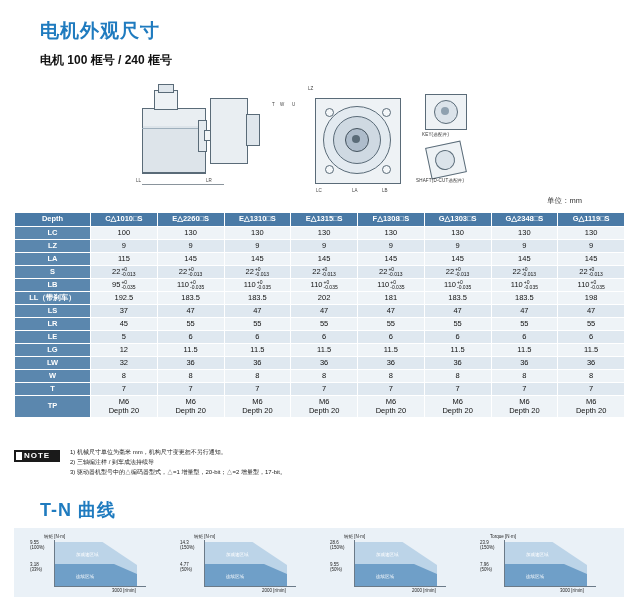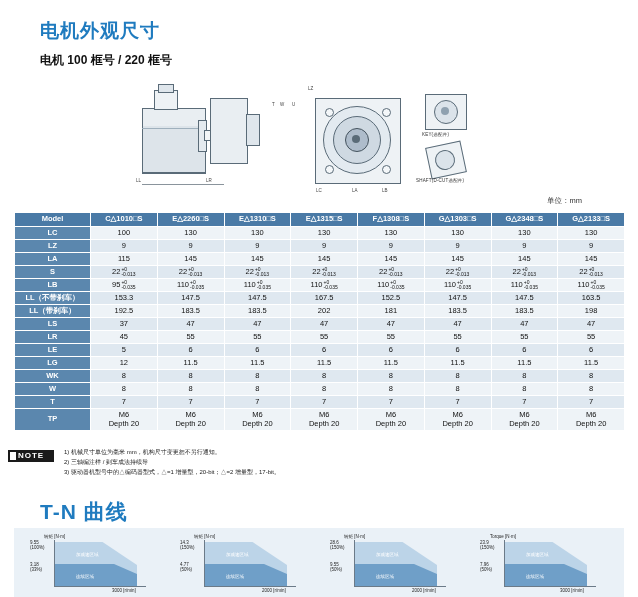--- a/index.html
+++ b/index.html
@@ -87,51 +87,51 @@
     background:#5b87ae;color:#ffffff;font-weight:bold;width:72px;font-size:7.5px;
   }
   table.spec td.val{background:#eef3f7;color:#111;}
   table.spec tr.alt td.val{background:#dfe8f0;}
   td.val.tall{height:21px;}
   td.rowlabel.tall{height:21px;}
   .tol{display:inline-block;font-size:5px;line-height:1.05;vertical-align:middle;text-align:left;margin-left:1px;}
   .tol i{font-style:normal;display:block;}
 
   
-  .notebox{position:absolute;left:8px;top:448px;width:610px;height:36px;}
+  .notebox{position:absolute;left:14px;top:448px;width:610px;height:36px;}
   .note-badge{
     position:absolute;left:0;top:2px;width:46px;height:12px;background:#1a1a1a;color:#fff;
     font-size:8px;font-weight:bold;letter-spacing:1px;text-align:center;line-height:12px;
   }
   .note-badge:before{
     content:"";position:absolute;left:2px;top:2px;width:6px;height:8px;background:#fff;
   }
   .note-lines{position:absolute;left:56px;top:0px;font-size:6px;color:#222;line-height:1.65;}
 
   
-  .tn-title{position:absolute;left:40px;top:498px;font-size:21px;font-weight:bold;color:#1f7bbf;letter-spacing:1px;}
+  .tn-title{position:absolute;left:40px;top:498px;font-size:18px;font-weight:bold;color:#1f7bbf;letter-spacing:1px;}
   .tn-band{position:absolute;left:14px;top:528px;width:610px;height:69px;background:#eaf1f7;}
   .tn-chart{position:absolute;top:534px;width:130px;height:62px;}
   .tn-axis-y{position:absolute;left:26px;top:6px;width:1px;height:46px;background:#6b7a88;}
   .tn-axis-x{position:absolute;left:26px;top:52px;width:92px;height:1px;background:#6b7a88;}
   .tn-accel{position:absolute;left:27px;top:8px;width:82px;height:44px;background:#bcd4e8;
     clip-path:polygon(0 0,58% 0,100% 52%,100% 100%,0 100%);}
   .tn-cont{position:absolute;left:27px;top:30px;width:82px;height:22px;background:#6f9fc8;
     clip-path:polygon(0 0,72% 0,100% 46%,100% 100%,0 100%);}
   .tn-lbl{position:absolute;font-size:4.5px;color:#222;}
   .tn-lbl-w{position:absolute;font-size:4.5px;color:#fff;}
   .tn-ytitle{position:absolute;font-size:4.5px;color:#222;}
 </style>
 </head>
 <body>
 
 <div class="page">
 
   <div class="title">电机外观尺寸</div>
-  <div class="subtitle">电机 100 框号 / 220 框号</div>
+  <div class="subtitle">电机 100 框号 / 240 框号</div>
 
   <div class="drawing">
 
     <div class="m1-body"></div>
     <div class="m1-body2"></div>
     <div class="m1-fin"></div>
     <div class="m1-top"></div>
     <div class="m1-top2"></div>
     <div class="m1-flange"></div>
     <div class="m1-shaft"></div>
@@ -177,29 +177,29 @@
 
   <div class="unit">单位：mm</div>
 
   <table class="spec">
     <colgroup>
       <col style="width:76px">
       <col span="8" style="width:66.75px">
     </colgroup>
     <thead>
       <tr>
-        <th class="hdr">Model</th>
+        <th class="hdr">Depth</th>
         <th class="hdr">C△1010□S</th>
         <th class="hdr">E△2260□S</th>
         <th class="hdr">E△1310□S</th>
         <th class="hdr">E△1315□S</th>
         <th class="hdr">F△1308□S</th>
         <th class="hdr">G△1303□S</th>
         <th class="hdr">G△2348□S</th>
-        <th class="hdr">G△2133□S</th>
+        <th class="hdr">G△1119□S</th>
       </tr>
     </thead>
     <tbody>
 
     <tr>
           <td class="rowlabel">LC</td>
           <td class="val">100</td>
           <td class="val">130</td>
           <td class="val">130</td>
           <td class="val">130</td>
@@ -244,31 +244,20 @@
         <tr>
           <td class="rowlabel">LB</td>
           <td class="val"><span>95</span><span class="tol"><i>+0</i><i>-0.035</i></span></td>
           <td class="val"><span>110</span><span class="tol"><i>+0</i><i>-0.035</i></span></td>
           <td class="val"><span>110</span><span class="tol"><i>+0</i><i>-0.035</i></span></td>
           <td class="val"><span>110</span><span class="tol"><i>+0</i><i>-0.035</i></span></td>
           <td class="val"><span>110</span><span class="tol"><i>+0</i><i>-0.035</i></span></td>
           <td class="val"><span>110</span><span class="tol"><i>+0</i><i>-0.035</i></span></td>
           <td class="val"><span>110</span><span class="tol"><i>+0</i><i>-0.035</i></span></td>
           <td class="val"><span>110</span><span class="tol"><i>+0</i><i>-0.035</i></span></td>
-        </tr>
-        <tr class="alt">
-          <td class="rowlabel">LL（不带刹车）</td>
-          <td class="val">153.3</td>
-          <td class="val">147.5</td>
-          <td class="val">147.5</td>
-          <td class="val">167.5</td>
-          <td class="val">152.5</td>
-          <td class="val">147.5</td>
-          <td class="val">147.5</td>
-          <td class="val">163.5</td>
         </tr>
         <tr>
           <td class="rowlabel">LL（带刹车）</td>
           <td class="val">192.5</td>
           <td class="val">183.5</td>
           <td class="val">183.5</td>
           <td class="val">202</td>
           <td class="val">181</td>
           <td class="val">183.5</td>
           <td class="val">183.5</td>
@@ -312,29 +301,29 @@
           <td class="val">12</td>
           <td class="val">11.5</td>
           <td class="val">11.5</td>
           <td class="val">11.5</td>
           <td class="val">11.5</td>
           <td class="val">11.5</td>
           <td class="val">11.5</td>
           <td class="val">11.5</td>
         </tr>
         <tr class="alt">
-          <td class="rowlabel">WK</td>
-          <td class="val">8</td>
-          <td class="val">8</td>
-          <td class="val">8</td>
-          <td class="val">8</td>
-          <td class="val">8</td>
-          <td class="val">8</td>
-          <td class="val">8</td>
-          <td class="val">8</td>
+          <td class="rowlabel">LW</td>
+          <td class="val">32</td>
+          <td class="val">36</td>
+          <td class="val">36</td>
+          <td class="val">36</td>
+          <td class="val">36</td>
+          <td class="val">36</td>
+          <td class="val">36</td>
+          <td class="val">36</td>
         </tr>
         <tr>
           <td class="rowlabel">W</td>
           <td class="val">8</td>
           <td class="val">8</td>
           <td class="val">8</td>
           <td class="val">8</td>
           <td class="val">8</td>
           <td class="val">8</td>
           <td class="val">8</td>

